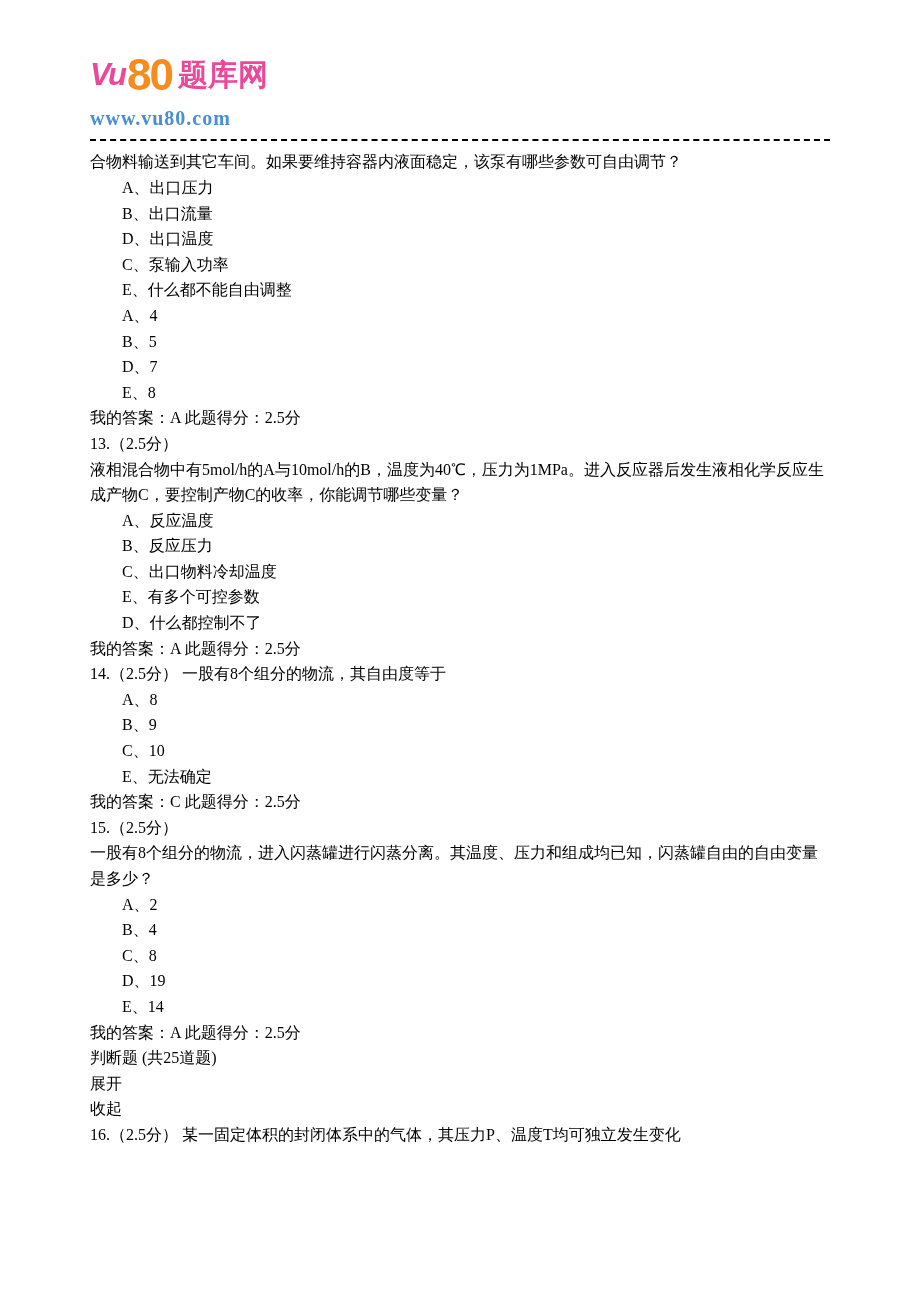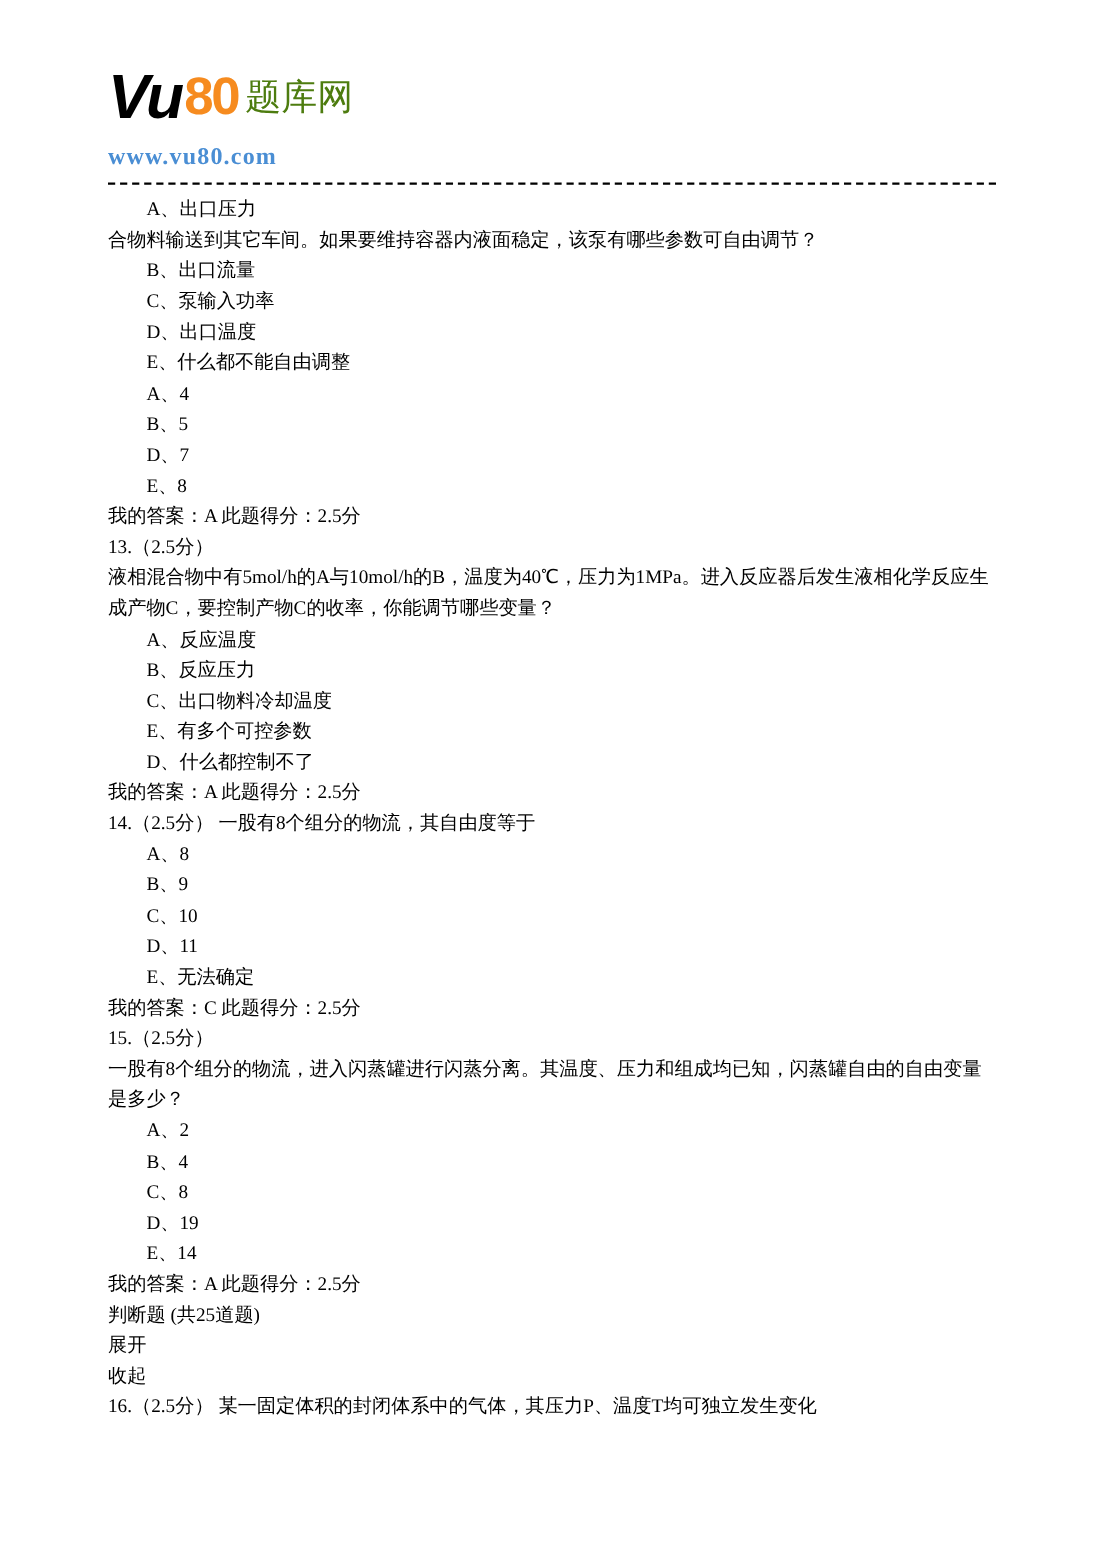--- a/index.html
+++ b/index.html
@@ -16,38 +16,38 @@
     }
     .logo {
       margin-bottom: 5px;
     }
     .logo-row {
       display: flex;
       align-items: center;
       gap: 2px;
     }
     .logo-vu {
-      font-size: 52px;
+      font-size: 31px;
       font-weight: bold;
-      color: #000000;
+      color: #ec4899;
       font-family: Arial, sans-serif;
       font-style: italic;
       letter-spacing: -2px;
     }
     .logo-80 {
       font-size: 44px;
       font-weight: bold;
       color: #f68b1f;
       font-family: Arial, sans-serif;
       letter-spacing: -2px;
     }
     .logo-text {
       font-size: 30px;
-      font-weight: normal;
-      color: #4d7c0f;
+      font-weight: bold;
+      color: #ec4899;
       margin-left: 4px;
       font-family: "Microsoft YaHei", sans-serif;
     }
     .logo-url {
       font-size: 20px;
       font-weight: bold;
       color: #4a8ed4;
       font-family: Liberation Serif, serif;
       letter-spacing: 1px;
       margin-top: -8px;
@@ -72,25 +72,25 @@
   <div class="logo">
     <div class="logo-row">
       <span class="logo-vu">Vu</span>
       <span class="logo-80">80</span>
       <span class="logo-text">题库网</span>
     </div>
     <div class="logo-url">www.vu80.com</div>
   </div>
   <hr class="divider">
 
+  <div class="line">合物料输送到其它车间。如果要维持容器内液面稳定，该泵有哪些参数可自由调节？</div>
   <div class="line option">A、出口压力</div>
-  <div class="line">合物料输送到其它车间。如果要维持容器内液面稳定，该泵有哪些参数可自由调节？</div>
   <div class="line option">B、出口流量</div>
+  <div class="line option">D、出口温度</div>
   <div class="line option">C、泵输入功率</div>
-  <div class="line option">D、出口温度</div>
   <div class="line option">E、什么都不能自由调整</div>
 
   <div class="line option">A、4</div>
   <div class="line option">B、5</div>
   <div class="line option">D、7</div>
   <div class="line option">E、8</div>
   <div class="line">我的答案：A 此题得分：2.5分</div>
 
   <div class="line">13.（2.5分）</div>
   <div class="line">液相混合物中有5mol/h的A与10mol/h的B，温度为40℃，压力为1MPa。进入反应器后发生液相化学反应生成产物C，要控制产物C的收率，你能调节哪些变量？</div>
@@ -98,21 +98,20 @@
   <div class="line option">B、反应压力</div>
   <div class="line option">C、出口物料冷却温度</div>
   <div class="line option">E、有多个可控参数</div>
   <div class="line option">D、什么都控制不了</div>
   <div class="line">我的答案：A 此题得分：2.5分</div>
 
   <div class="line">14.（2.5分） 一股有8个组分的物流，其自由度等于</div>
   <div class="line option">A、8</div>
   <div class="line option">B、9</div>
   <div class="line option">C、10</div>
-  <div class="line option">D、11</div>
   <div class="line option">E、无法确定</div>
   <div class="line">我的答案：C 此题得分：2.5分</div>
 
   <div class="line">15.（2.5分）</div>
   <div class="line">一股有8个组分的物流，进入闪蒸罐进行闪蒸分离。其温度、压力和组成均已知，闪蒸罐自由的自由变量是多少？</div>
   <div class="line option">A、2</div>
   <div class="line option">B、4</div>
   <div class="line option">C、8</div>
   <div class="line option">D、19</div>
   <div class="line option">E、14</div>

